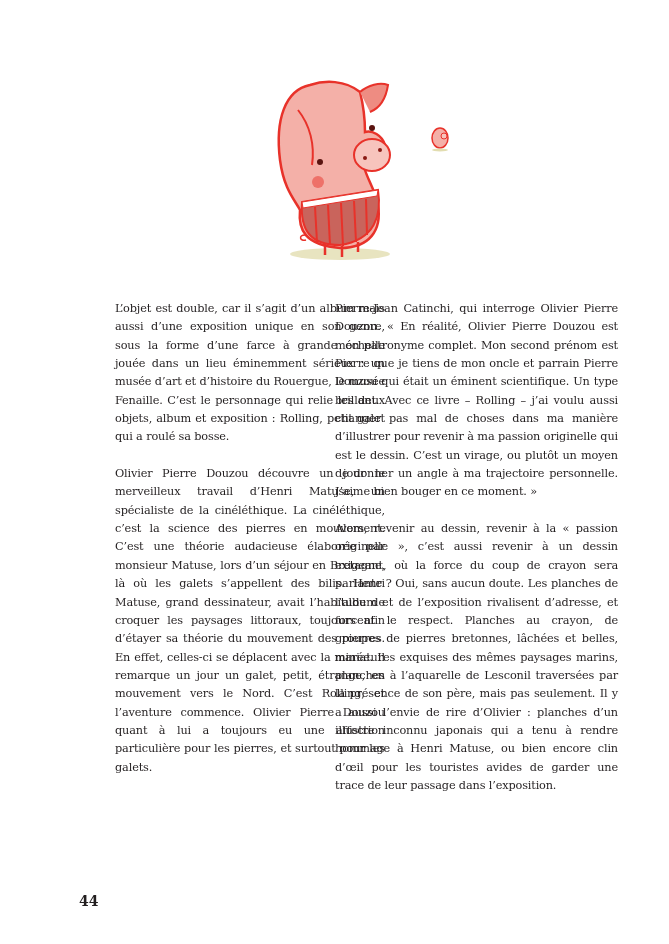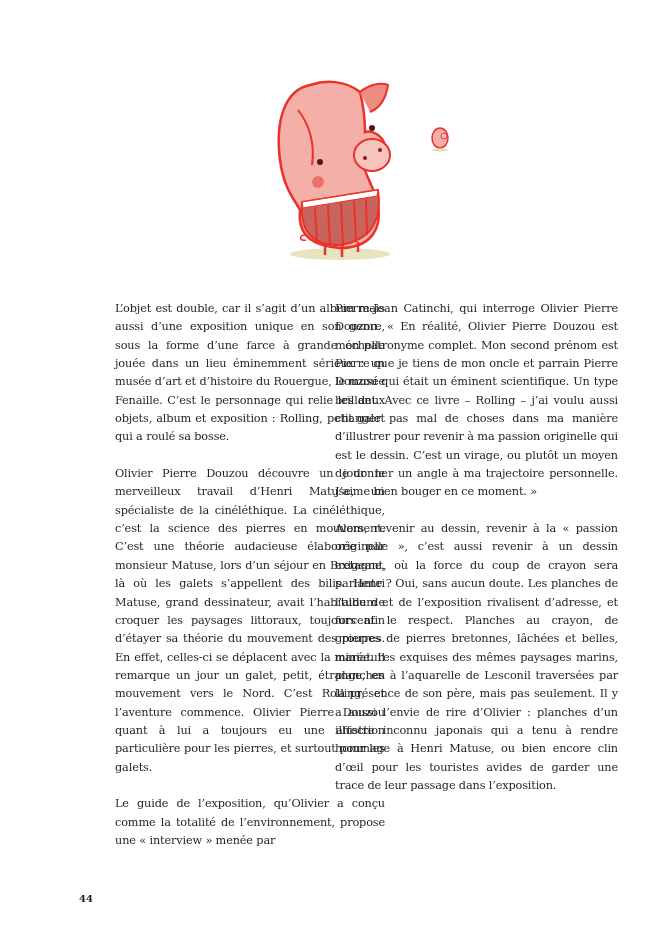--- a/index.html
+++ b/index.html
@@ -4,21 +4,21 @@
 <style>
   html, body { margin: 0; padding: 0; background: #ffffff; }
   body { width: 669px; height: 944px; position: relative; overflow: hidden;
          font-family: "DejaVu Serif", "Liberation Serif", serif; color: #231f20; }
   .illustration { position: absolute; left: 270px; top: 30px; width: 200px; height: 250px; }
   .col { position: absolute; top: 300px; width: 270px; font-size: 11.3px; line-height: 18.35px;
          text-align: justify; hyphens: manual; letter-spacing: -0.15px; }
   .col-left { left: 76px; margin-left: 39px; }
   .col-right { left: 335px; width: 283px; }
   .col p { margin: 0 0 18.35px 0; }
-  .page-number { position: absolute; left: 79px; top: 893px; font-size: 10px; font-weight: bold;
+  .page-number { position: absolute; left: 79px; top: 893px; font-size: 14px; font-weight: bold;
                  font-family: "DejaVu Serif", serif; }
 </style>
 </head>
 <body>
 
 <div class="illustration">
   <svg width="200" height="250" viewBox="0 0 200 250">
 
     <ellipse cx="70" cy="224" rx="50" ry="6" fill="#e2ddb0" opacity="0.8"></ellipse>
 
@@ -59,21 +59,20 @@
       <ellipse cx="170" cy="108" rx="8" ry="10" fill="#f4b0a8" stroke="#e8322a" stroke-width="1.5"></ellipse>
       <circle cx="174" cy="106" r="3" fill="#f7c4bd" stroke="#e8322a" stroke-width="1"></circle>
       <ellipse cx="170" cy="120" rx="8" ry="1.5" fill="#e2ddb0"></ellipse>
     </g>
   </svg>
 </div>
 
 <div class="col col-left">
   <p>L’objet est double, car il s’agit d’un album mais aussi d’une exposition unique en son genre, sous la forme d’une farce à grande échelle jouée dans un lieu éminemment sérieux : un musée d’art et d’histoire du Rouergue, le musée Fenaille. C’est le personnage qui relie les deux objets, album et exposition : Rolling, petit galet qui a roulé sa bosse.</p>
   <p>Olivier Pierre Douzou découvre un jour le merveilleux travail d’Henri Matuse, un spécialiste de la cinéléthique. La ciné­léthique, c’est la science des pierres en mouvement. C’est une théorie audacieuse élaborée par monsieur Matuse, lors d’un séjour en Bretagne, là où les galets s’ap­pellent des bilis. Henri Matuse, grand des­sinateur, avait l’habitude de croquer les paysages littoraux, toujours afin d’étayer sa théorie du mouvement des pierres. En effet, celles-ci se déplacent avec la marée. Il remarque un jour un galet, petit, étrange, en mouvement vers le Nord. C’est Rolling, et l’aventure commence. Olivier Pierre Douzou quant à lui a toujours eu une affection particulière pour les pierres, et surtout pour les galets.</p>
-  <p>Le guide de l’exposition, qu’Olivier a conçu comme la totalité de l’environne­ment, propose une « interview » menée par</p>
 </div>
 
 <div class="col col-right">
   <p>Pierre-Jean Catinchi, qui interroge Olivier Pierre Douzou. « En réalité, Olivier Pierre Douzou est mon patronyme complet. Mon second prénom est Pierre que je tiens de mon oncle et parrain Pierre Douzou qui était un éminent scientifique. Un type bril­lant. Avec ce livre – Rolling – j’ai voulu aussi changer pas mal de choses dans ma manière d’illustrer pour revenir à ma pas­sion originelle qui est le dessin. C’est un virage, ou plutôt un moyen de donner un angle à ma trajectoire personnelle. J’aime bien bouger en ce moment. »</p>
   <p>Alors, revenir au dessin, revenir à la « pas­sion originelle », c’est aussi revenir à un dessin exigeant, où la force du coup de crayon sera parlante ? Oui, sans aucun doute. Les planches de l’album et de l’ex­position rivalisent d’adresse, et forcent le respect. Planches au crayon, de groupes de pierres bretonnes, lâchées et belles, minia­tures exquises des mêmes paysages marins, planches à l’aquarelle de Lesconil traver­sées par la présence de son père, mais pas seulement. Il y a aussi l’envie de rire d’Oli­vier : planches d’un illustre inconnu japo­nais qui a tenu à rendre hommage à Henri Matuse, ou bien encore clin d’œil pour les touristes avides de garder une trace de leur passage dans l’exposition.</p>
 </div>
 
 <div class="page-number">44</div>
 
 </body></html>

